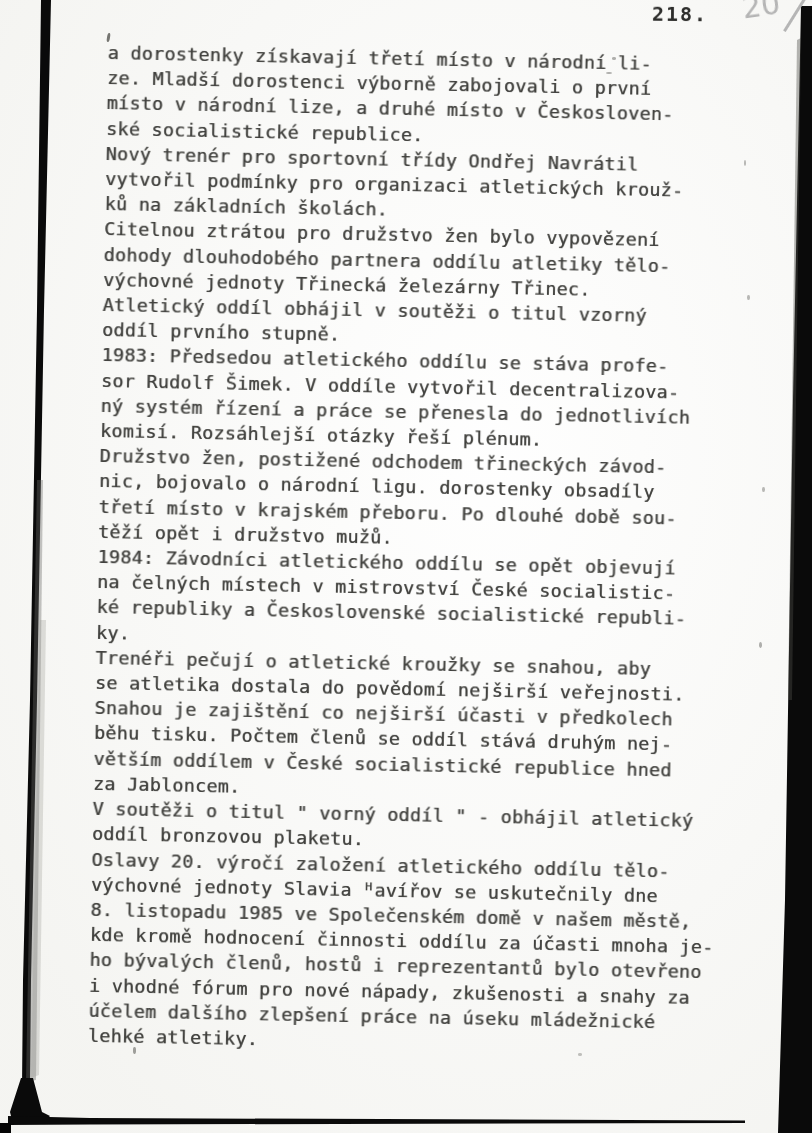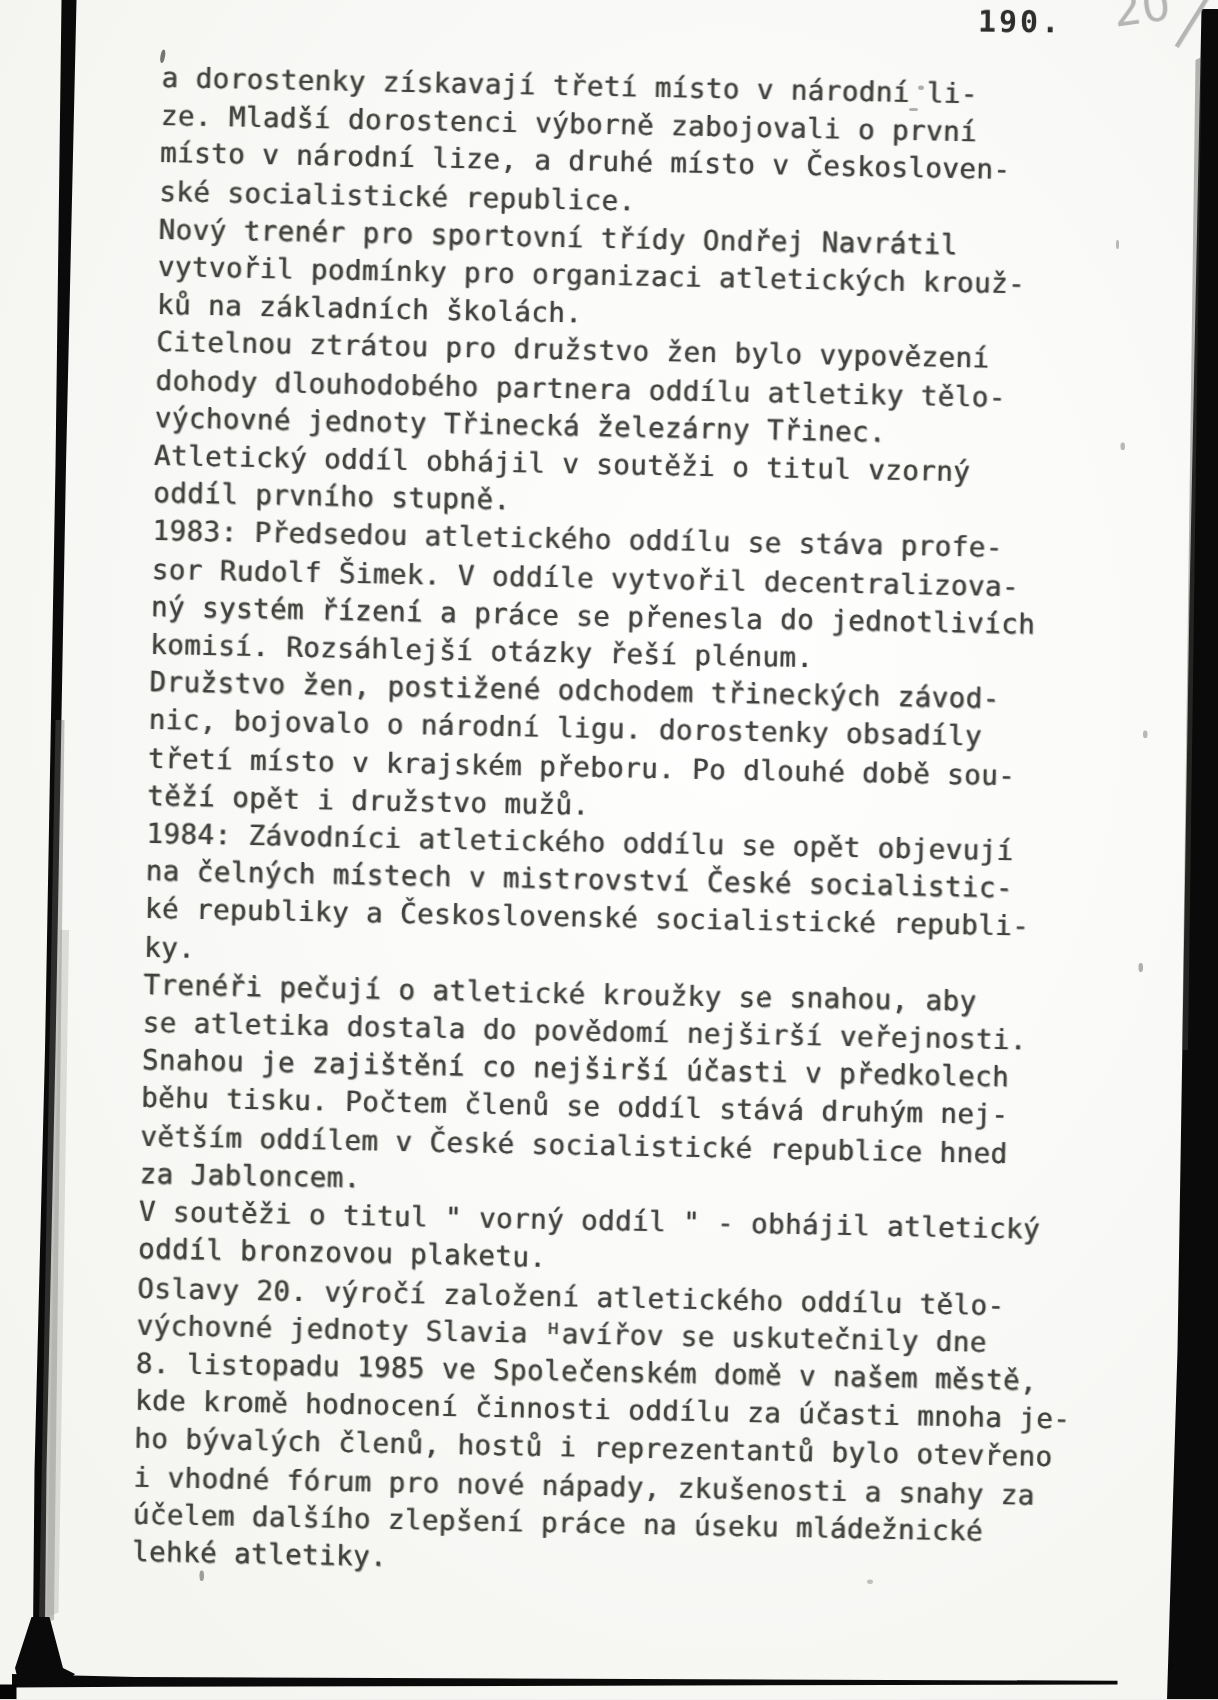--- a/index.html
+++ b/index.html
@@ -100,21 +100,21 @@
 
     <rect x="0" y="1123" width="11" height="10" fill="#050505"></rect>
 
     <polygon fill="#0a0a0a" points="801,6 812,6 812,1133 778,1133 785,900 793,400"></polygon>
     <polygon fill="#4a4a46" opacity="0.4" points="797,40 801,38 792,700 788,700"></polygon>
   </svg>
 
   <div class="pencil-mark">20</div>
   <div class="pencil-stroke"></div>
 
-  <div class="page-number">190.</div>
+  <div class="page-number">218.</div>
 
   <div class="text-block">
       <div class="tline">a dorostenky získavají třetí místo v národní li-</div>
       <div class="tline">ze. Mladší dorostenci výborně zabojovali o první</div>
       <div class="tline">místo v národní lize, a druhé místo v Českosloven-</div>
       <div class="tline">ské socialistické republice.</div>
       <div class="tline">Nový trenér pro sportovní třídy Ondřej Navrátil</div>
       <div class="tline">vytvořil podmínky pro organizaci atletických krouž-</div>
       <div class="tline">ků na základních školách.</div>
       <div class="tline">Citelnou ztrátou pro družstvo žen bylo vypovězení</div>

